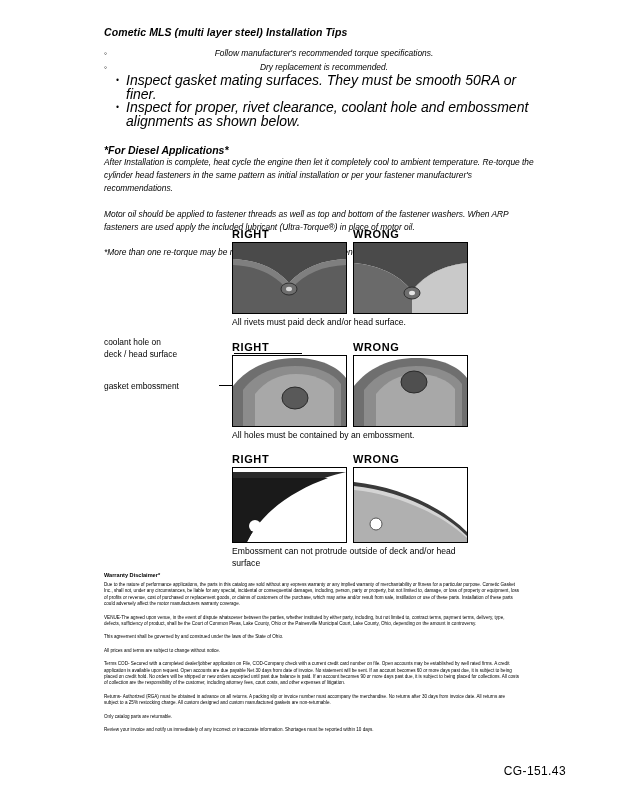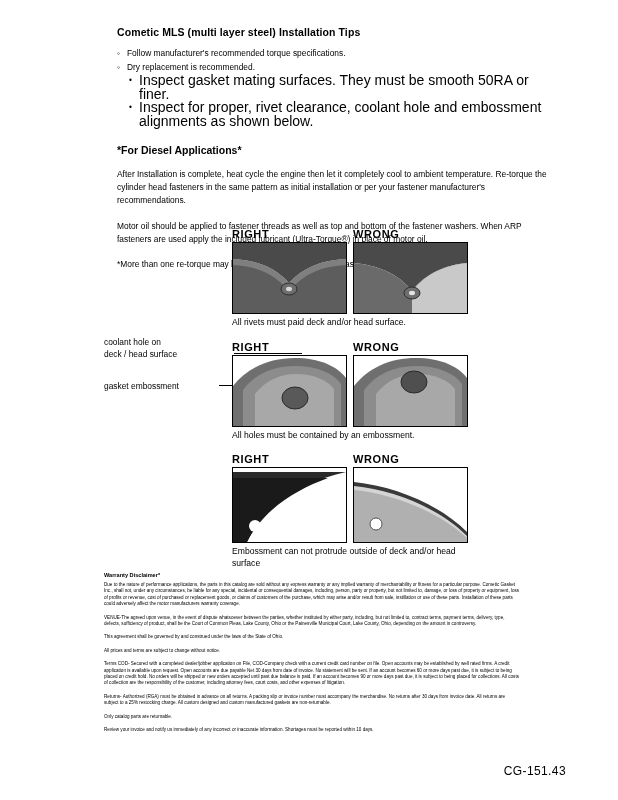--- a/index.html
+++ b/index.html
@@ -17,34 +17,36 @@
   }
   .page {
     position: relative;
     width: 618px;
     height: 800px;
     padding: 0;
     box-sizing: border-box;
   }
   .content {
     position: absolute;
-    left: 117px;
+    left: 104px;
     top: 26px;
     width: 430px;
+    font-style: italic;
   }
   h1.title {
     font-size: 10.5px;
     font-weight: bold;
     margin: 0 0 9px 0;
     letter-spacing: 0.1px;
   }
   ul.bullets {
     list-style: none;
     margin: 0;
     padding: 0;
+    text-align: center;
   }
   ul.bullets > li {
     position: relative;
     padding-left: 10px;
     font-size: 8.4px;
     line-height: 13.5px;
     margin-bottom: 0px;
   }
   ul.bullets > li::before {
     content: "\25E6";
@@ -67,21 +69,21 @@
   ul.subbullets > li::before {
     content: "\2022";
     position: absolute;
     left: 0;
     top: 0;
     font-size: 8.4px;
   }
   h2.subtitle {
     font-size: 10.5px;
     font-weight: bold;
-    margin: 16px 0 12px 0;
+    margin: 16px 0 0 0;
   }
   p.para {
     font-size: 8.4px;
     line-height: 13.2px;
     margin: 0 0 12px 0;
   }
   p.para.last {
     margin-bottom: 0;
   }
 

